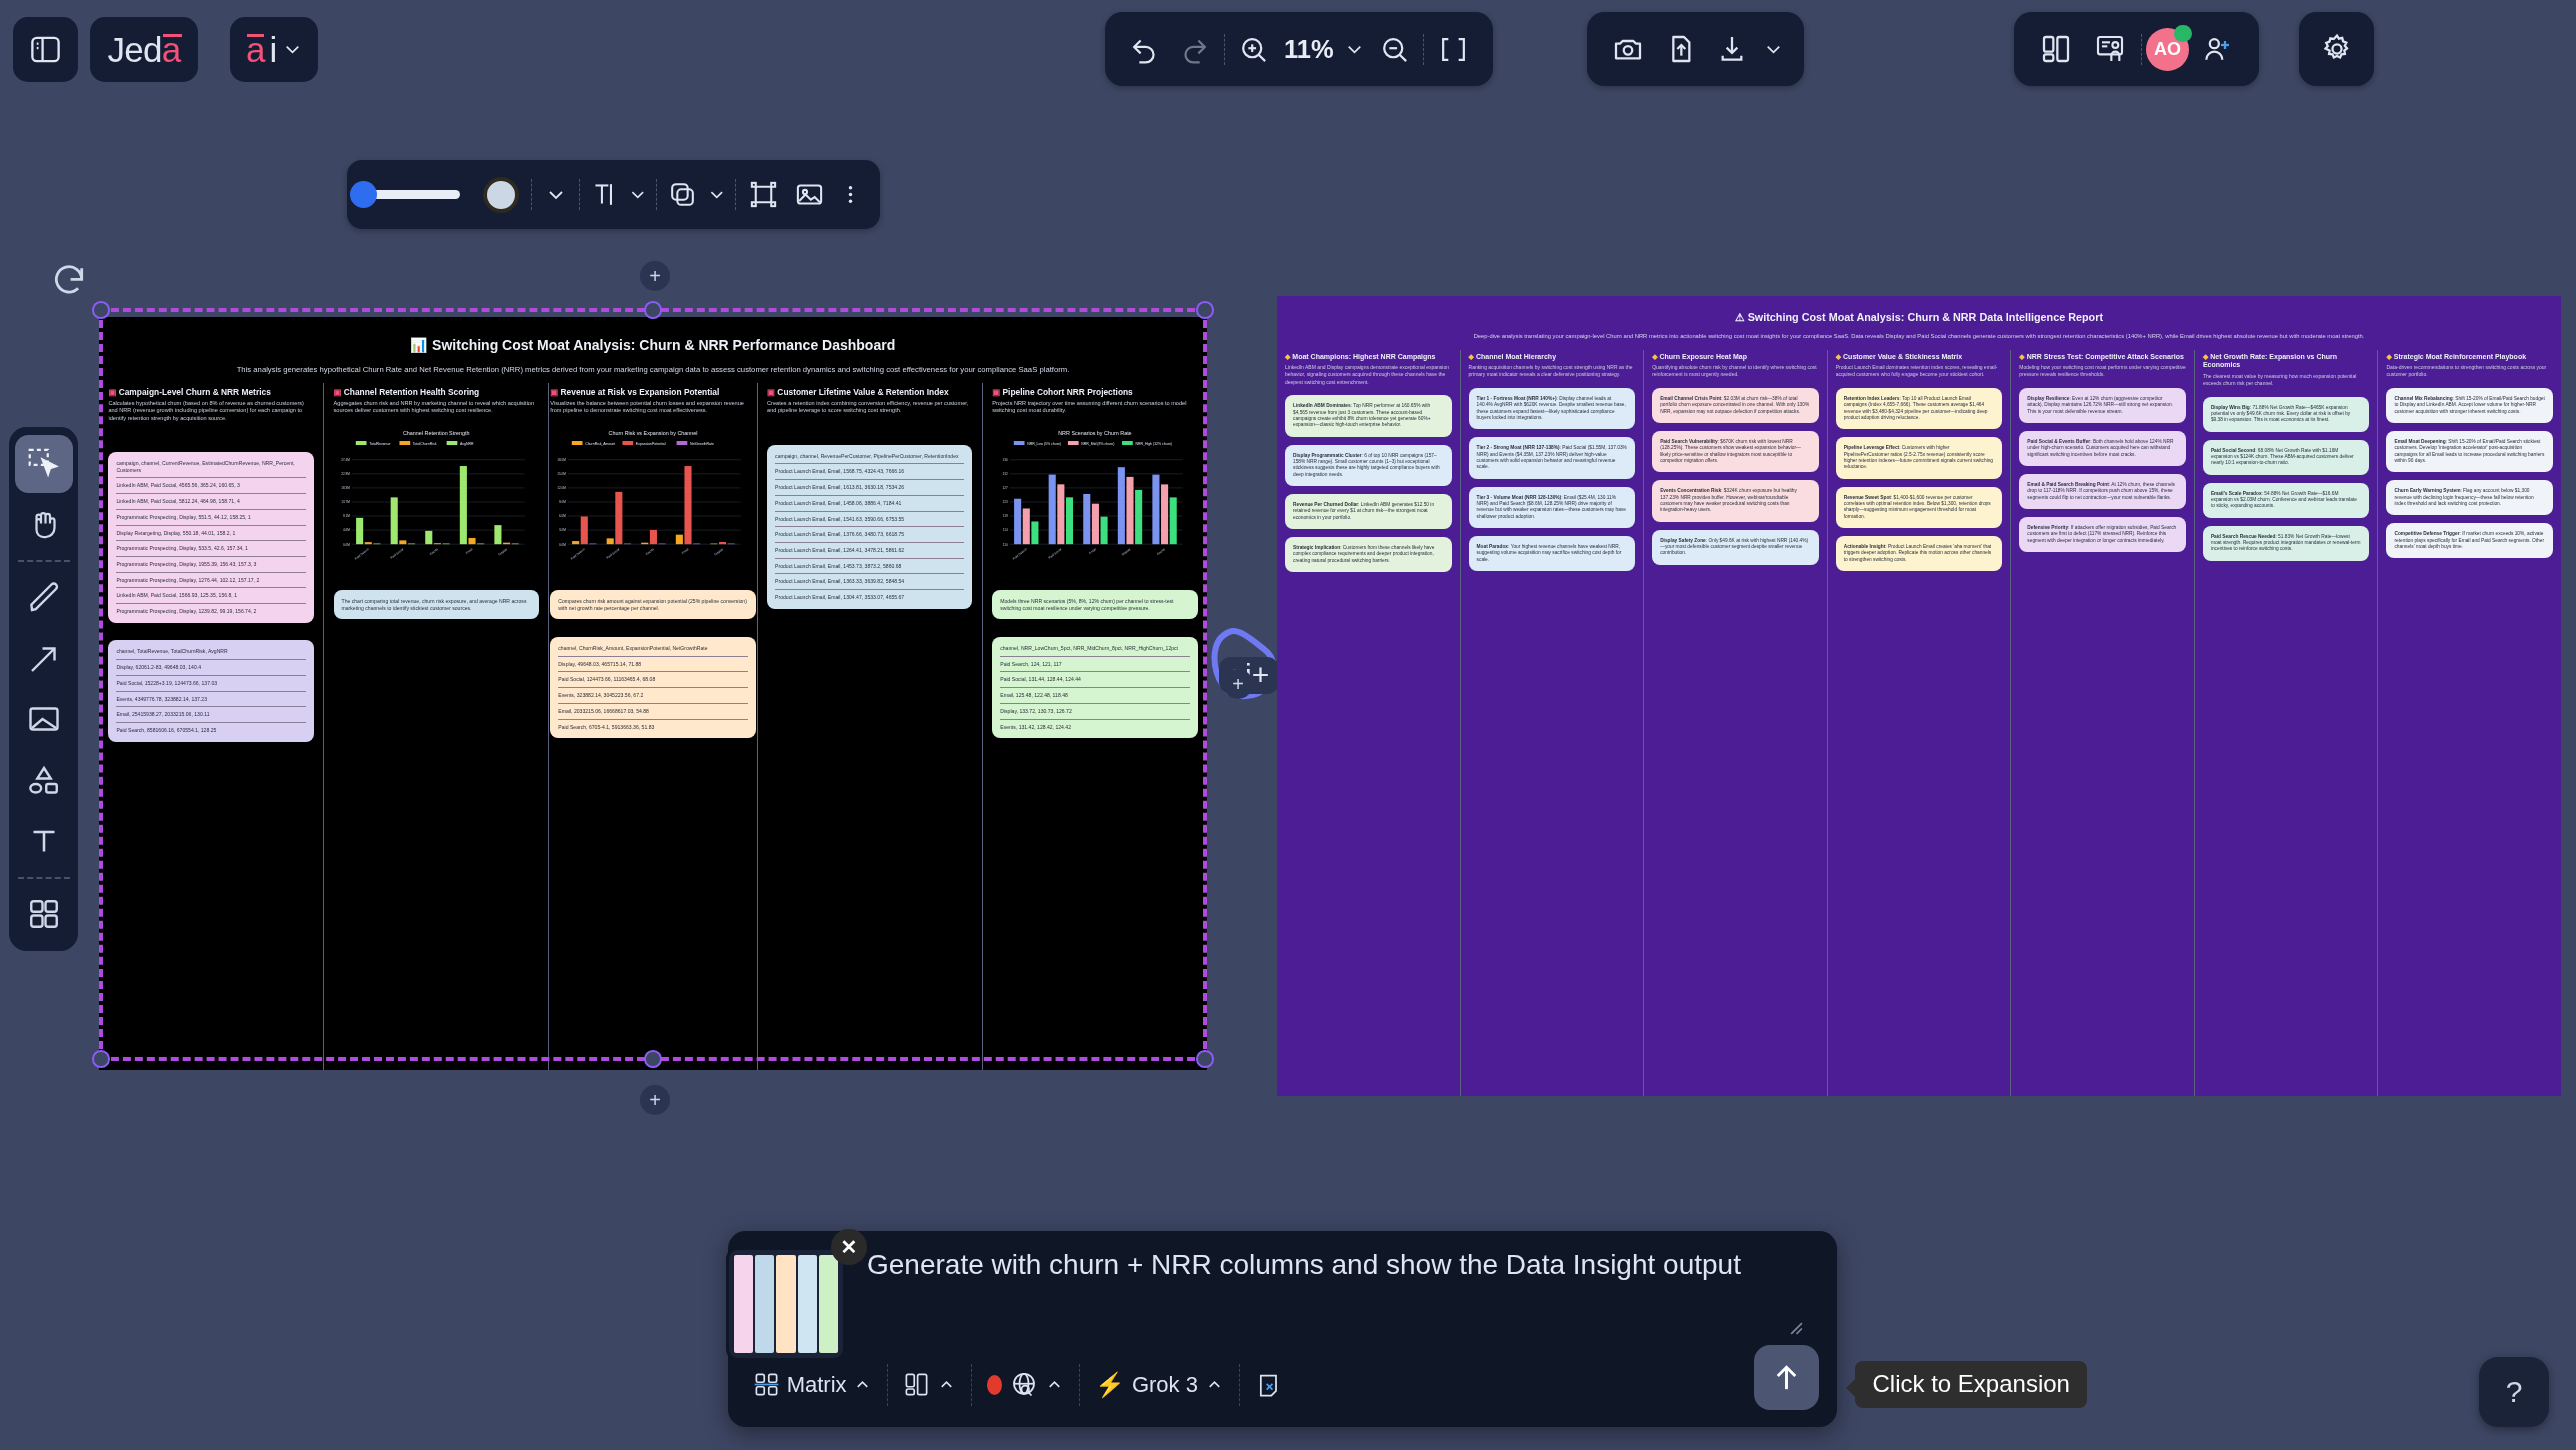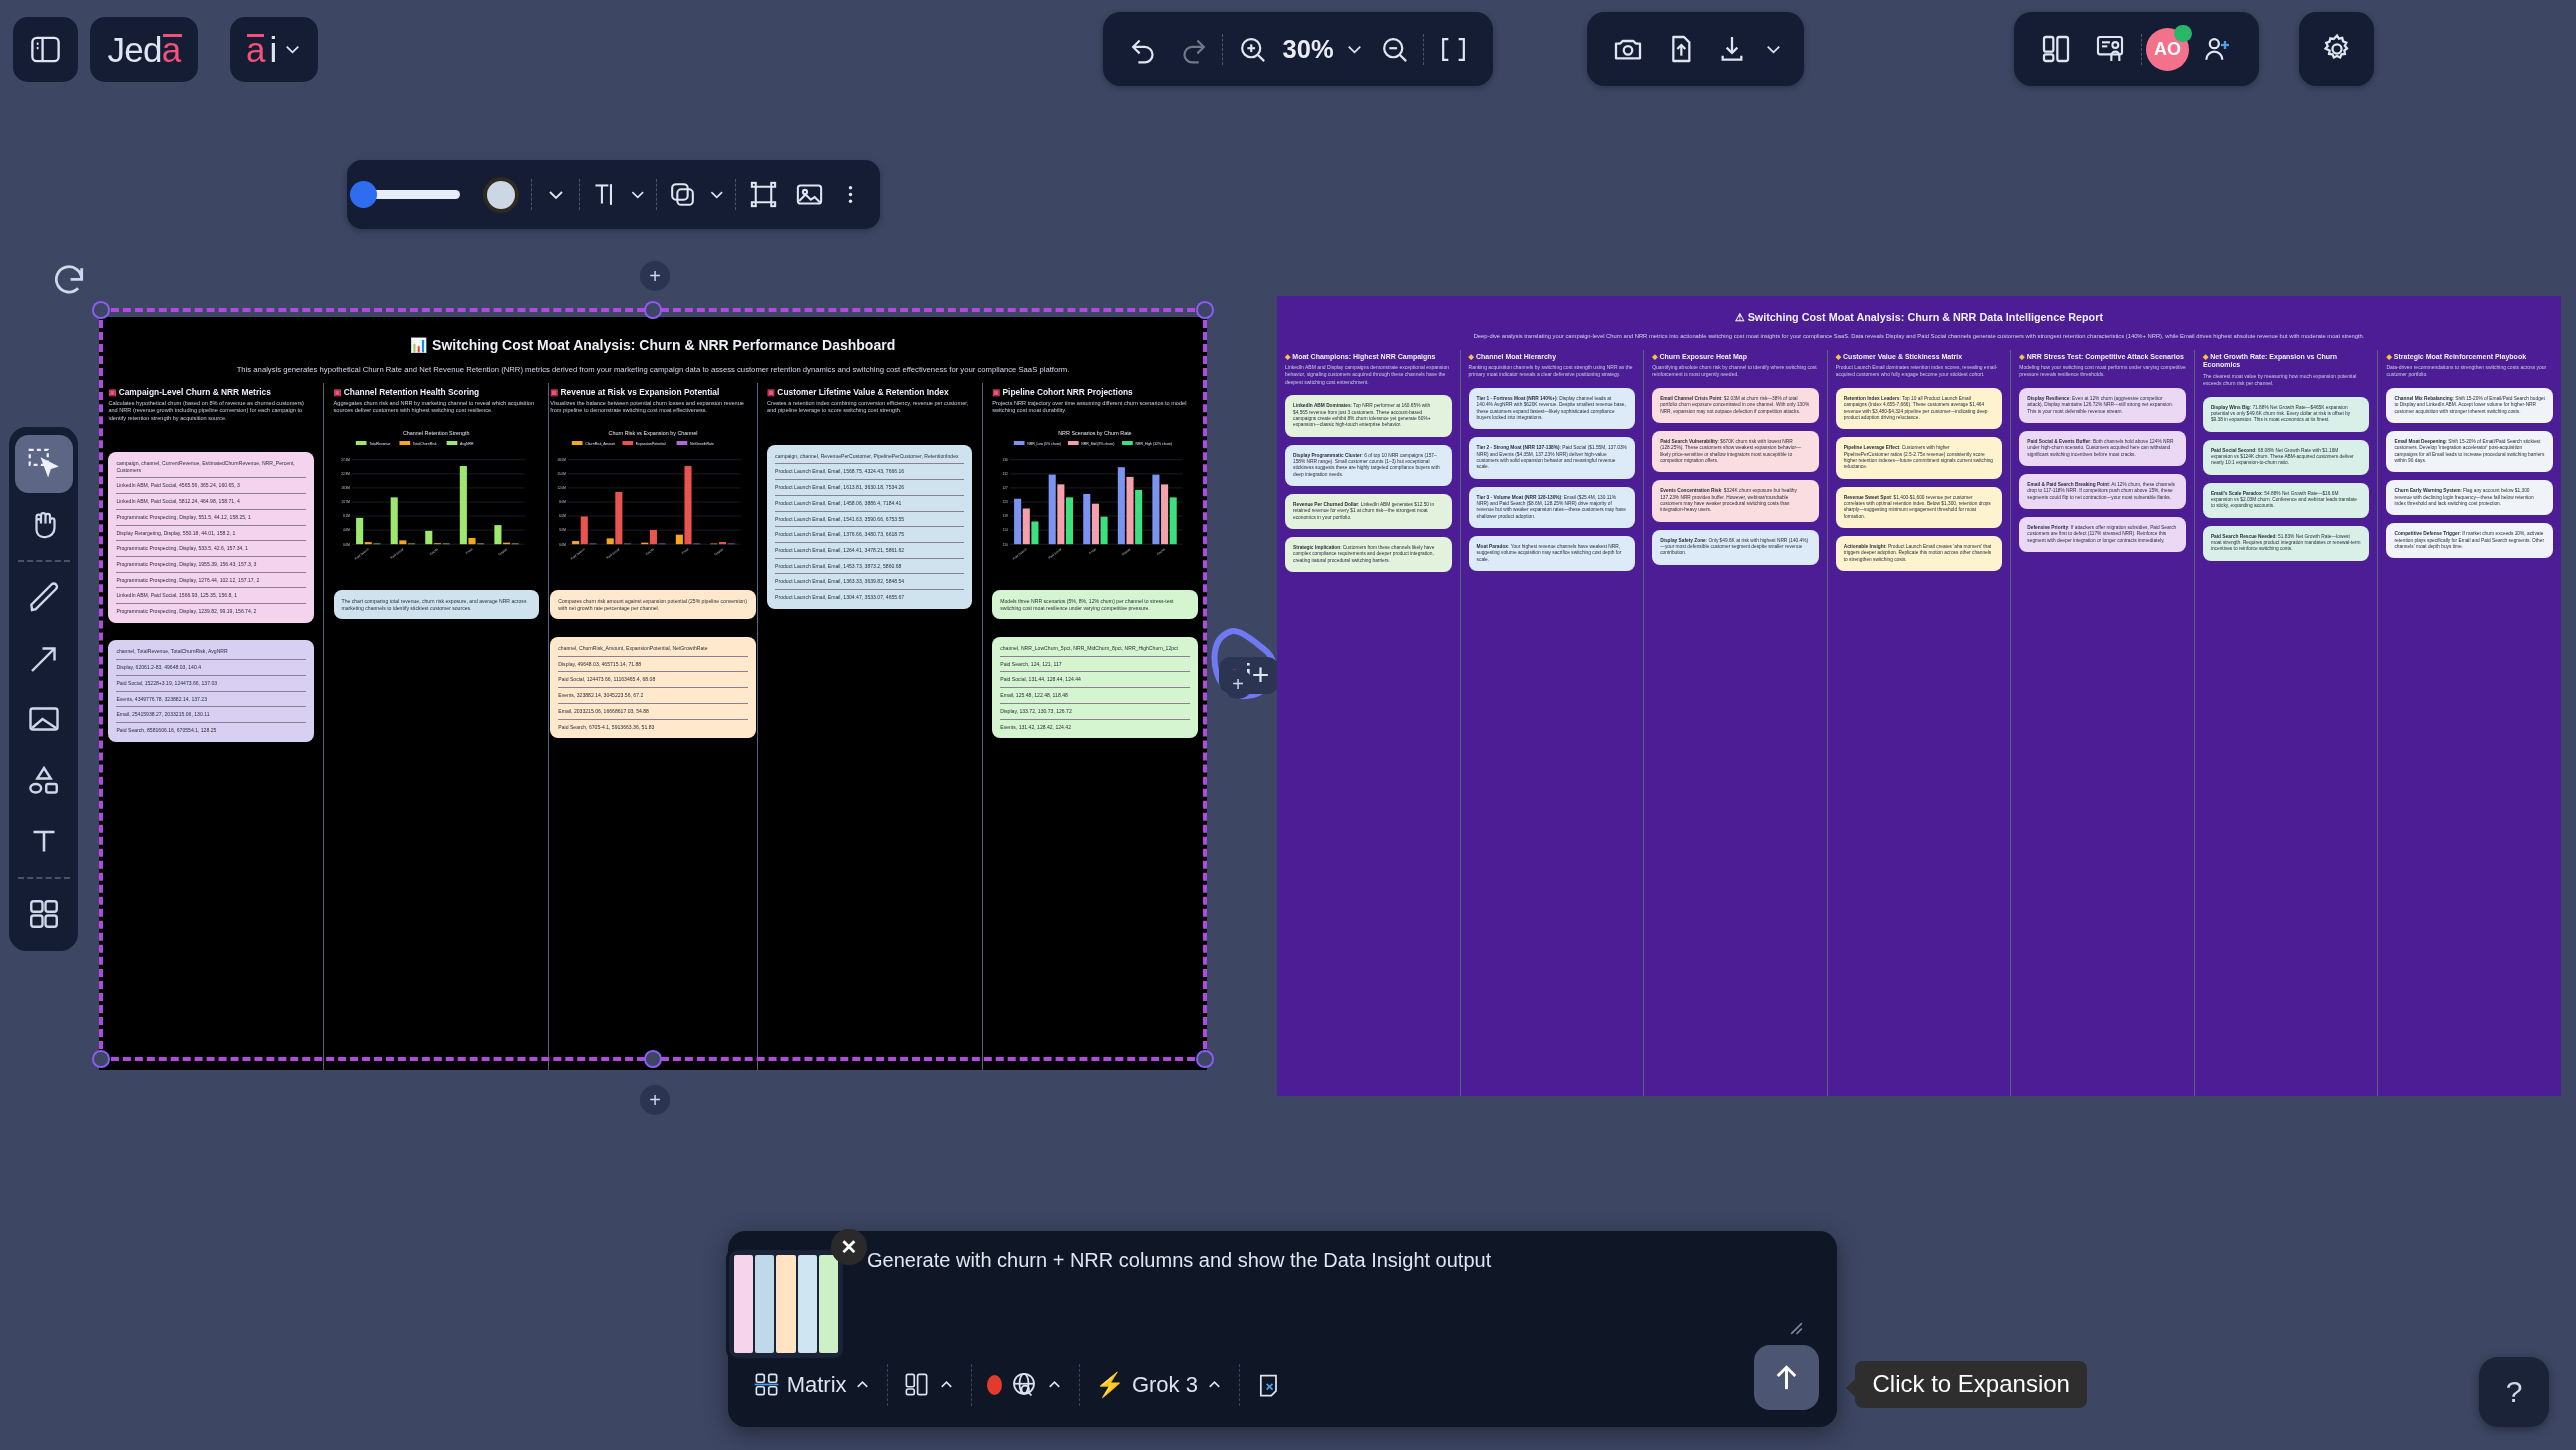--- a/index.html
+++ b/index.html
@@ -76,21 +76,21 @@
      border:4px dashed #b14be0; border-radius:2.7px; }
   .handle{position:absolute;width:17.5px;height:17.5px;border:2.7px solid #8b5cf6;border-radius:50%;background:#3d4663;}
 
   
   #prompt { position:absolute; left:728px; top:1231px; width:1109px; height:196px;
       background:#0f1727; border-radius:17.5px; box-shadow:0 6.7px 23px rgba(0,0,0,.4);}
   #thumb { position:absolute; left:726px; top:1247px; width:120px; height:114px;
       background:#1b2338; border-radius:12px; border:3.4px solid #0f1727; overflow:hidden;}
   #thumbclose{position:absolute; left:831px; top:1229px; width:36px;height:36px;border-radius:50%;
       background:#2a2a2a; color:#fff; display:flex;align-items:center;justify-content:center;font-size:20px;font-weight:700;cursor:pointer;}
-  #prompttext{position:absolute; left:867px; top:1249px; width:894px; font-size:20px; color:#dfe5f1;}
+  #prompttext{position:absolute; left:867px; top:1249px; width:894px; font-size:28px; color:#dfe5f1;}
   #promptfoot{position:absolute; left:738px; top:1351px; width:1062px; height:67px; display:flex; align-items:center; gap:0;}
   .chip{display:flex;align-items:center;gap:6.7px;padding:0 15px;height:48px;color:#dde3ef;font-size:22px;cursor:pointer;}
   .fsep{width:0;border-left:1.3px dashed #3a4459;height:42px;}
   #sendbtn{position:absolute;left:1754px;top:1345px;width:65px;height:65px;border-radius:16px;background:#4c5672;
       display:flex;align-items:center;justify-content:center;cursor:pointer;}
   #tooltip{position:absolute; left:1855px; top:1361px; background:#2e2e2e; color:#fff;
       padding:9.4px 17.5px; border-radius:8px; font-size:24px;}
   #tooltip::before{content:"";position:absolute;left:-9.4px;top:17.5px;border:9.4px solid transparent;border-right-color:#2e2e2e;border-left:0;}
   #helpbtn{position:absolute; right:27px; bottom:24px; width:70px;height:70px;border-radius:19px;background:#1b2338;
       display:flex;align-items:center;justify-content:center;font-size:30px;color:#cfd7e8;cursor:pointer;
@@ -522,21 +522,21 @@
     </div>
     <div class="vsep"></div>
     <div class="iconbtn" style="width:50px;height:50px;">
       <svg width="31" height="31" viewBox="0 0 24 24" fill="none" stroke="#dfe5f1" stroke-width="1.7">
           <circle cx="11" cy="11" r="7"></circle>
           <line x1="11" y1="8" x2="11" y2="14"></line>
           <line x1="8" y1="11" x2="14" y2="11"></line>
           <line x1="16.2" y1="16.2" x2="21" y2="21"></line>
         </svg>
     </div>
-    <span id="zoomval">30%</span>
+    <span id="zoomval">11%</span>
     <div class="iconbtn" style="width:30px;height:50px;">
       <svg width="23" height="23" viewBox="0 0 24 24" fill="none" stroke="#dfe5f1" stroke-width="1.8">
           <polyline points="6 9 12 15 18 9"></polyline>
         </svg>
     </div>
     <div class="iconbtn" style="width:50px;height:50px;">
       <svg width="31" height="31" viewBox="0 0 24 24" fill="none" stroke="#dfe5f1" stroke-width="1.7">
           <circle cx="11" cy="11" r="7"></circle>
           <line x1="8" y1="11" x2="14" y2="11"></line>
           <line x1="16.2" y1="16.2" x2="21" y2="21"></line>

